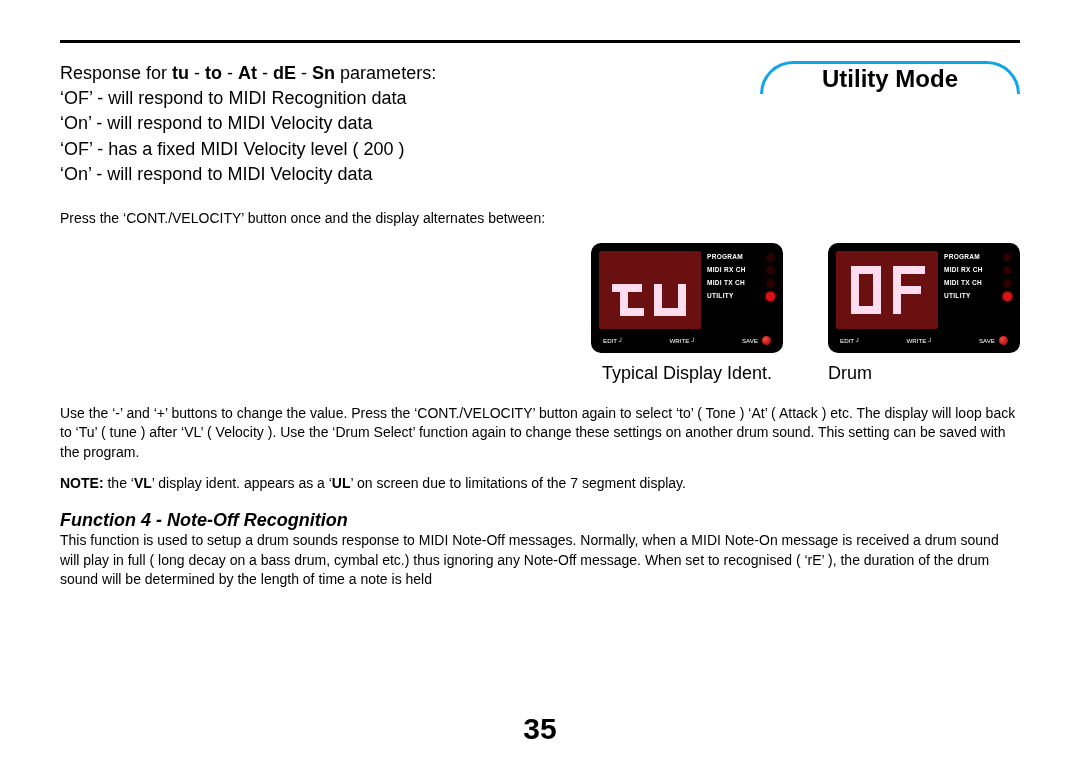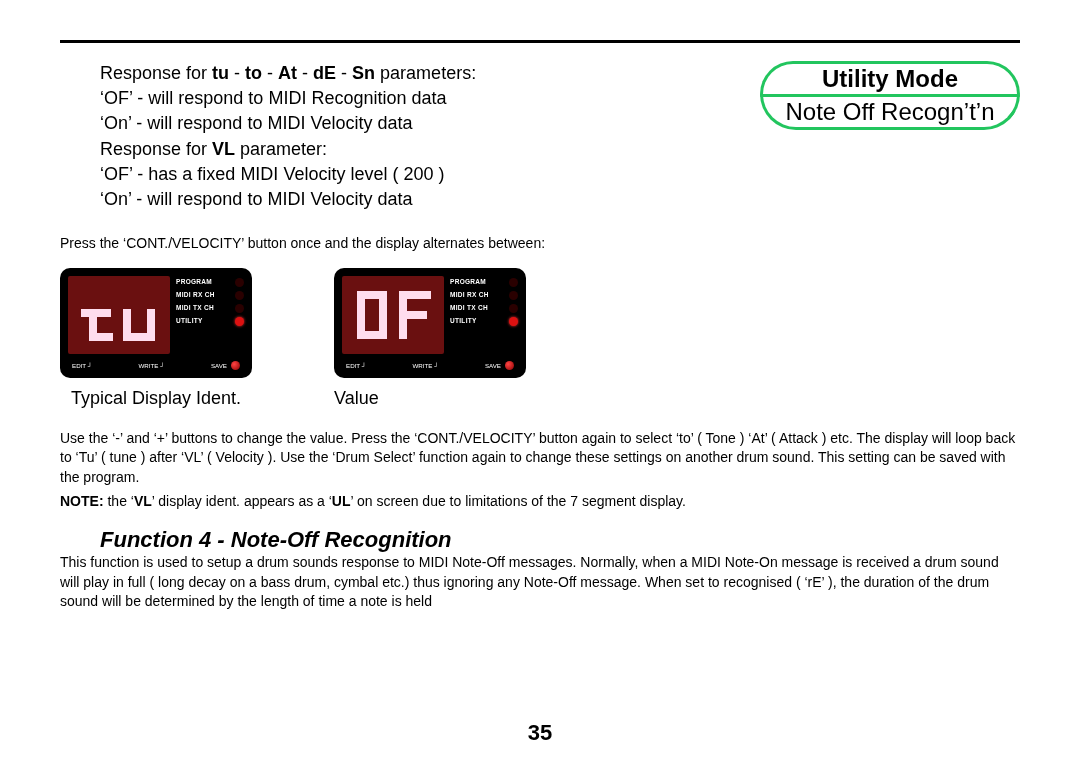--- a/index.html
+++ b/index.html
@@ -13,55 +13,54 @@
     padding: 40px 60px 20px 60px;
   }
   .top-rule {
     border-top: 3px solid #000;
     margin-bottom: 18px;
   }
   .top-row {
     display: flex;
     align-items: flex-start;
     gap: 20px;
-    margin-left: 40px;
   }
   .left-block {
     flex: 1;
     font-size: 18px;
     line-height: 1.4;
   }
   .title-pill {
     flex: 0 0 auto;
     width: 260px;
   }
   .pill-top, .pill-bottom {
     text-align: center;
     font-size: 24px;
     line-height: 1.25;
     padding: 0 12px;
-    border: 3px solid #22c55e;
+    border: 3px solid #0ea5e9;
   }
   .pill-top {
     font-weight: bold;
     border-radius: 999px 999px 0 0;
     border-bottom: none;
   }
   .pill-bottom {
     border-radius: 0 0 999px 999px;
   }
   .body-text {
     font-size: 14px;
     line-height: 1.4;
     margin-top: 22px;
   }
   .displays-row {
     display: flex;
-    gap: 82px;
-    justify-content: flex-start;
+    gap: 45px;
+    justify-content: flex-end;
     margin: 14px 0 8px 0;
   }
   .display-col {
     display: flex;
     flex-direction: column;
     align-items: center;
     gap: 10px;
   }
   .caption {
     font-size: 18px;
@@ -127,54 +126,49 @@
     flex-direction:column;
   }
   .save-dot {
     width:9px;height:9px;border-radius:50%;
     background: radial-gradient(circle at 35% 35%, #ff4444, #8a0000);
     margin-left:2px;
   }
   .func-heading {
     font-weight: bold;
     font-style: italic;
-    font-size: 22px;
+    font-size: 18px;
     margin-top: 16px;
-    margin-left: 40px;
   }
   .page-num {
     position: absolute;
     bottom: 16px;
     left: 0; right: 0;
     text-align: center;
-    font-size: 22px;
+    font-size: 30px;
     font-weight: bold;
   }
 </style>
 </head>
 <body>
 
 <div class="top-rule"></div>
 
 <div class="top-row">
   <div class="left-block">
     <div>
       <span>Response for  </span><b>tu</b><span> - </span><b>to</b><span> - </span><b>At</b><span> - </span><b>dE</b><span> - </span><b>Sn</b><span> parameters:</span>
     </div>
     <div>‘OF’ - will respond to MIDI Recognition data</div>
     <div>‘On’ - will respond to MIDI Velocity data</div>
-    <div>
-      <span>Response for </span><b>VL</b><span> parameter:</span>
-    </div>
     <div>‘OF’ - has a fixed MIDI Velocity level ( 200 )</div>
     <div>‘On’ - will respond to MIDI Velocity data</div>
   </div>
   <div class="title-pill">
     <div class="pill-top">Utility Mode</div>
-    <div class="pill-bottom">Note Off Recogn’t’n</div>
   </div>
 </div>
 
 <div class="body-text">Press the ‘CONT./VELOCITY’ button once and the display alternates between:</div>
 
 <div class="displays-row">
 
   <div class="display-col">
     <div class="device device-full">
       <div style="display:flex;gap:6px;flex:1;">
@@ -258,27 +252,27 @@
       </div>
       <div class="bottom-labels">
         <span class="bl-item">EDIT ┘</span>
         <span class="bl-item">WRITE ┘</span>
         <span class="bl-item">
             <span>SAVE</span>
             <span class="save-dot"></span>
           </span>
       </div>
     </div>
-    <div class="caption" style="align-self:flex-start">Value</div>
+    <div class="caption" style="align-self:flex-start">Drum</div>
   </div>
 
 </div>
 
 <div class="body-text" style="margin-top:20px">Use the ‘-’ and ‘+’ buttons to change the value. Press the ‘CONT./VELOCITY’ button again to select ‘to’ ( Tone ) ‘At’ ( Attack ) etc. The display will loop back to ‘Tu’ ( tune ) after ‘VL’ ( Velocity ). Use the ‘Drum Select’ function again to change these settings on another drum sound. This setting can be saved with the program.</div>
 
-<div class="body-text" style="margin-top:4px">
+<div class="body-text" style="margin-top:12px">
   <b>NOTE:</b><span> the ‘</span><b>VL</b><span>’ display ident. appears as a ‘</span><b>UL</b><span>’ on screen due to limitations of the 7 segment display.</span>
 </div>
 
 <div class="func-heading">Function 4 - Note-Off Recognition</div>
 <div class="body-text" style="margin-top:0">This function is used to setup a drum sounds response to MIDI Note-Off messages. Normally, when a MIDI Note-On message is received a drum sound will play in full ( long decay on a bass drum, cymbal etc.) thus ignoring any Note-Off message. When set to recognised ( ‘rE’ ), the duration of the drum sound will be determined by the length of time a note is held</div>
 
 <div class="page-num">35</div>
 
 </body></html>

